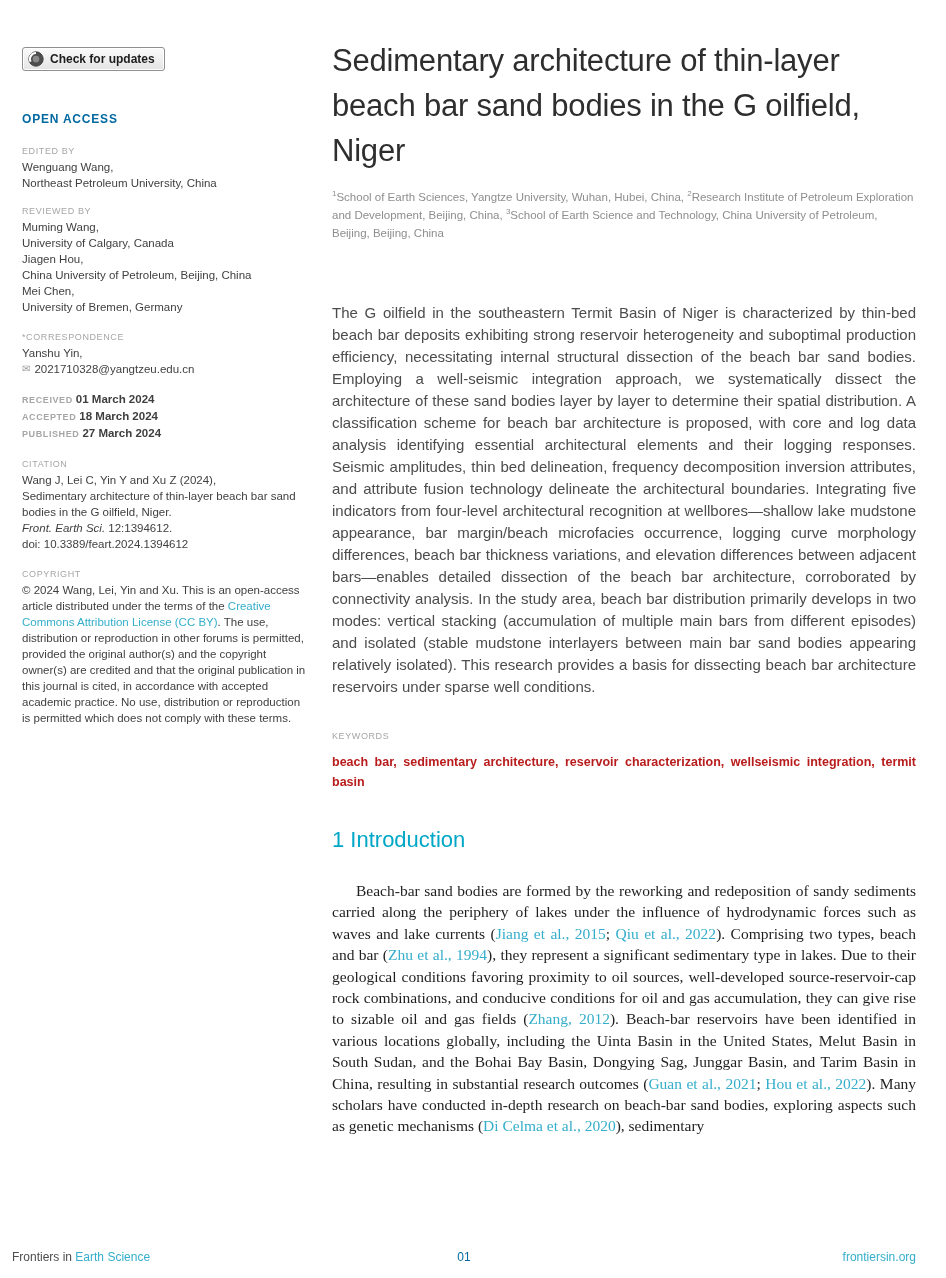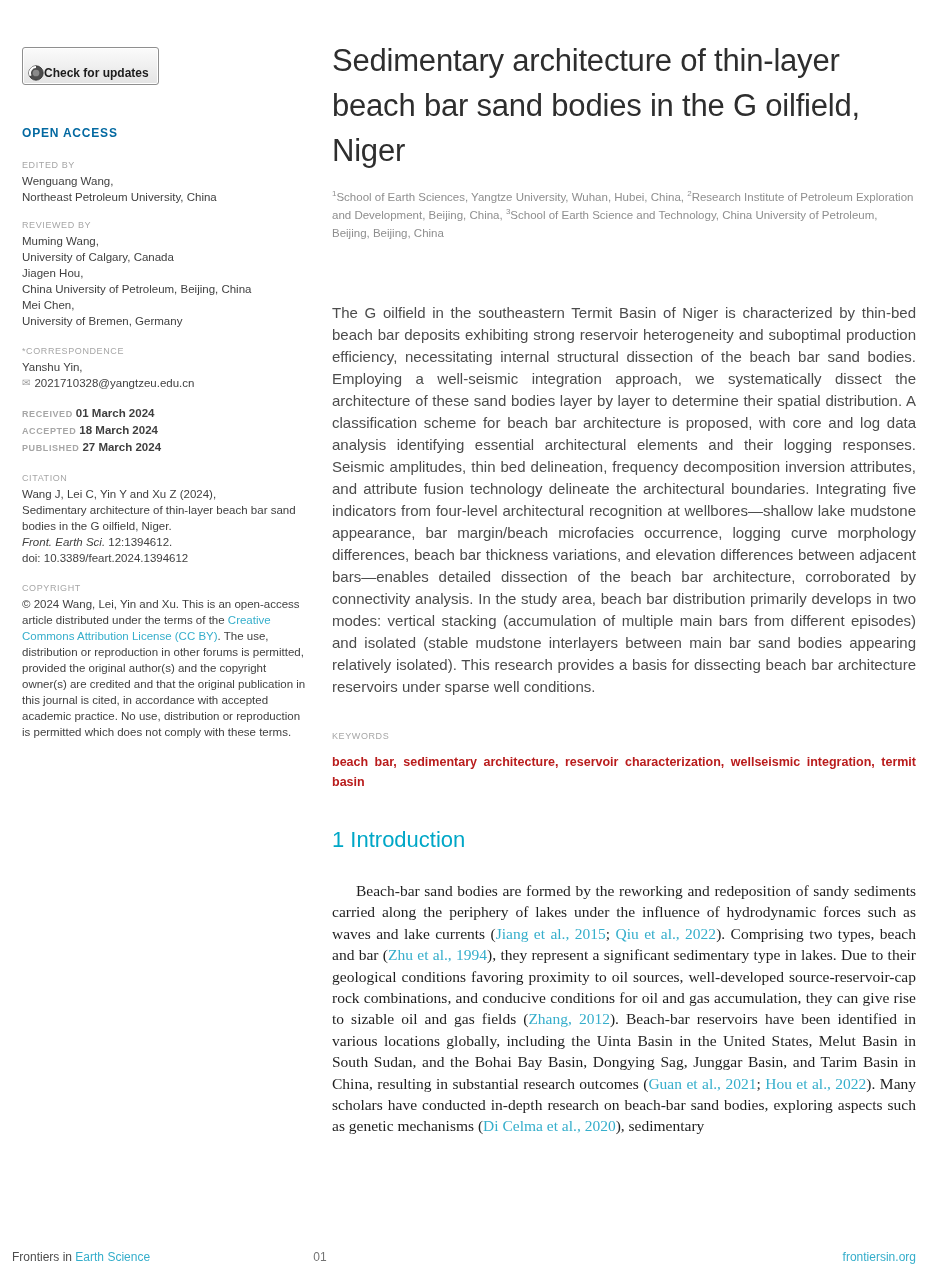--- a/index.html
+++ b/index.html
@@ -22,21 +22,22 @@
   .sidebar {
     flex: 0 0 288px;
     padding-top: 47px;
     color: #3f3f3f;
     font-size: 11.5px;
     line-height: 16px;
   }
   .badge {
     display: inline-flex;
     align-items: center;
-    padding: 17px 9px 3px 5px;
+    gap: 6px;
+    padding: 3px 9px 3px 5px;
     border: 1px solid #8f8f8f;
     border-radius: 3px;
     background: linear-gradient(#fbfbfb, #e4e4e4);
     box-shadow: inset 0 0 0 1px #ffffff;
     cursor: pointer;
     justify-content: flex-end;
   }
   .badge .badge-label {
     font-size: 12px;
     font-weight: bold;
@@ -128,21 +129,21 @@
     position: absolute;
     left: 12px;
     right: 30px;
     bottom: 14px;
     display: flex;
     align-items: center;
     font-size: 12px;
     color: #4d4d4d;
   }
   .footer .f-left { flex: 1; }
-  .footer .f-center { flex: 1; color: #737373; }
+  .footer .f-center { flex: 1; text-align: center; color: #0369a1; }
   .footer .f-right { flex: 1; text-align: right; }
 </style>
 </head>
 <body>
 
 <div class="page">
   <div class="columns">
 
     <div class="sidebar">
 

